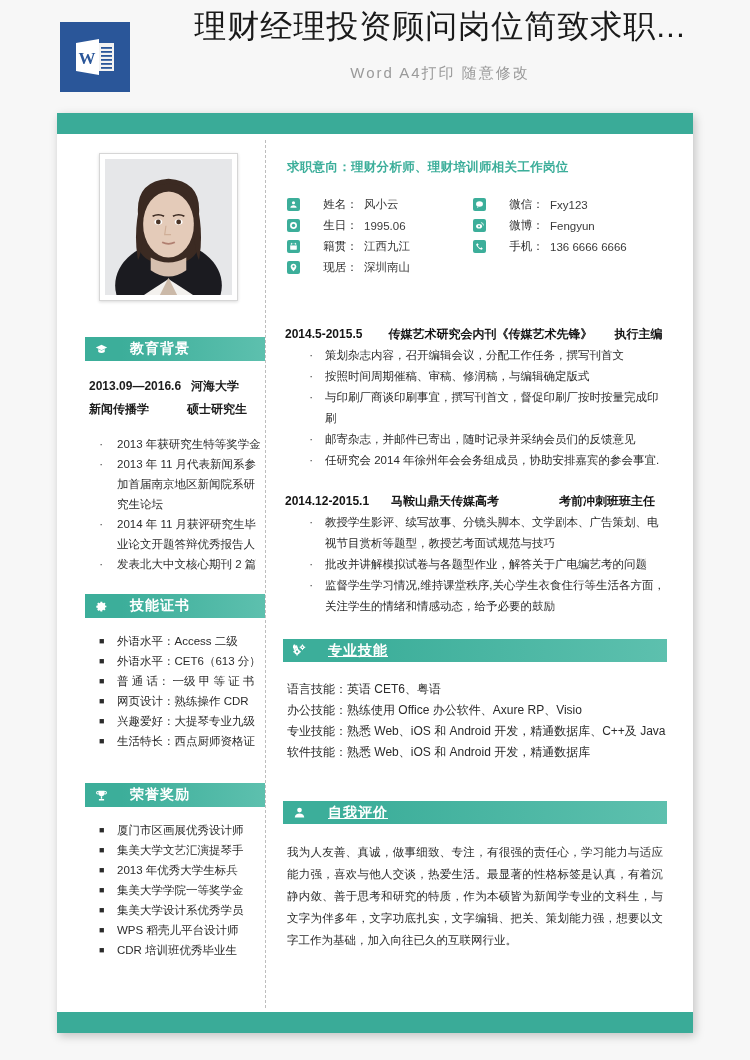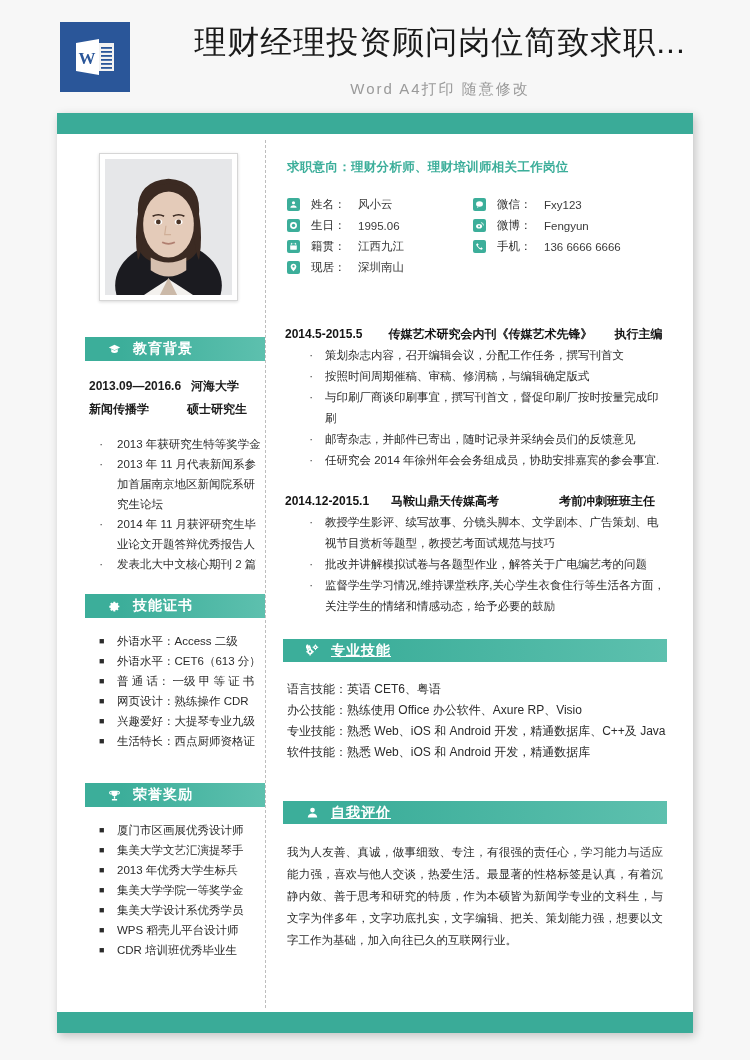--- a/index.html
+++ b/index.html
@@ -27,21 +27,21 @@
     width: 70px; height: 70px;
     background: #2a5699;
     display: flex;
     align-items: center;
     justify-content: center;
   }
   .word-logo svg { display: block; }
 
   .title-wrap {
     position: absolute;
-    left: 140px; top: 20px;
+    left: 140px; top: 4px;
     width: 600px;
     text-align: center;
   }
   .doc-title {
     font-size: 32px;
     line-height: 44px;
     color: #1a1a1a;
     font-weight: 400;
     letter-spacing: 1px;
     white-space: nowrap;
@@ -107,22 +107,23 @@
     background: #e9eaec;
   }
   .photo svg { display:block; width:100%; height:100%; }
 
   
   .sec-head {
     height: 24px;
     background: linear-gradient(to right, #3cae9a 0%, #3cae9a 20%, #5dc0ae 100%);
     display: flex;
     align-items: center;
-    padding-left: 22px;
+    padding-left: 9px;
     margin-bottom: 8px;
+    gap: 10px;
   }
   .sec-head .ico {
     width: 15px; height: 15px;
     flex: 0 0 15px;
     display: flex; align-items: center; justify-content: center;
     color: #ffffff;
   }
   .sec-head .ico svg { display: block; }
   .sec-head .txt {
     margin-left: 11px;
@@ -202,22 +203,23 @@
     width: 13px; height: 13px;
     flex: 0 0 13px;
     background: #3cae9a;
     border-radius: 2px;
     display: flex; align-items: center; justify-content: center;
     color: #fff;
   }
   .ct-ico svg { display: block; }
   .ct-label {
     width: 47px;
-    margin-left: 11px;
+    margin-left: 17px;
     color: #2b2b2b;
+    text-align: center;
   }
   .ct-val { color: #3a3a3a; }
 
   .right-sec { margin-top: 20px; }
   .right-sec .sec-head { height: 23px; }
 
   .job-head {
     font-size: 12px;
     font-weight: bold;
     color: #141414;

